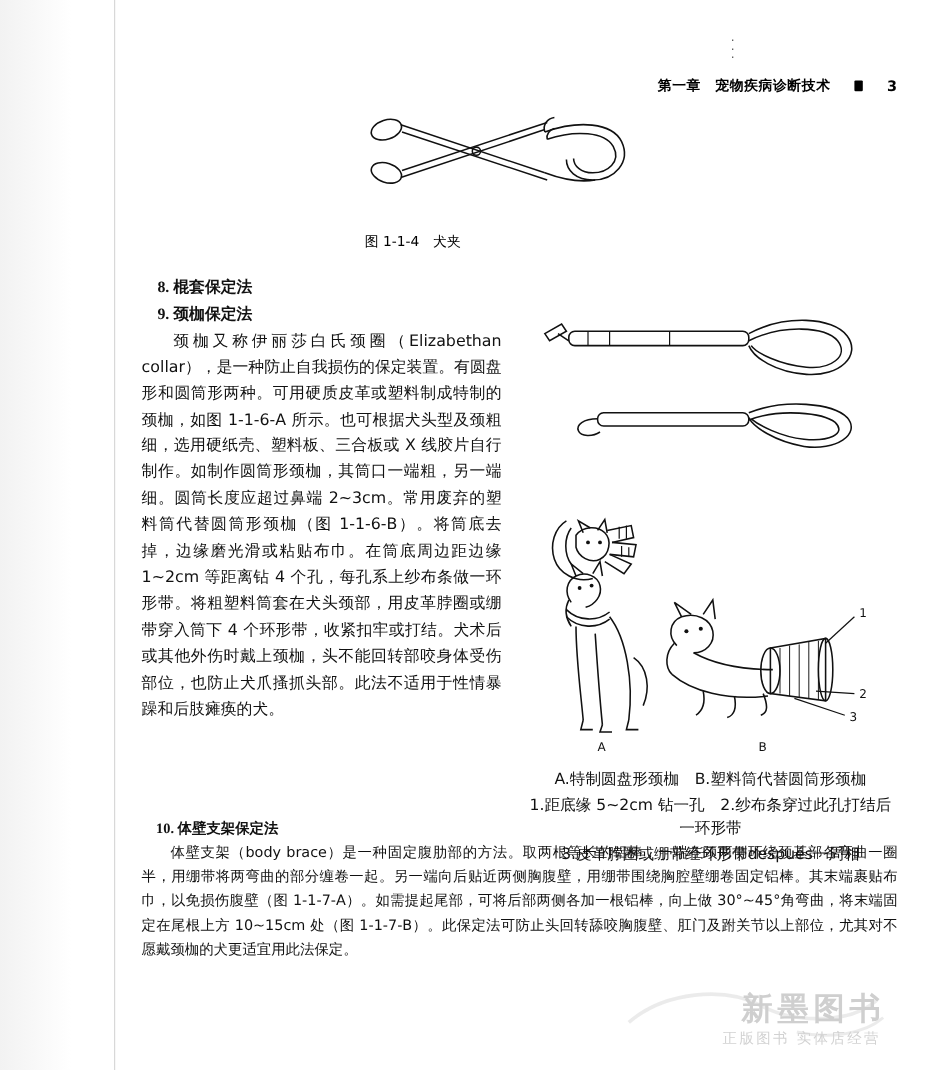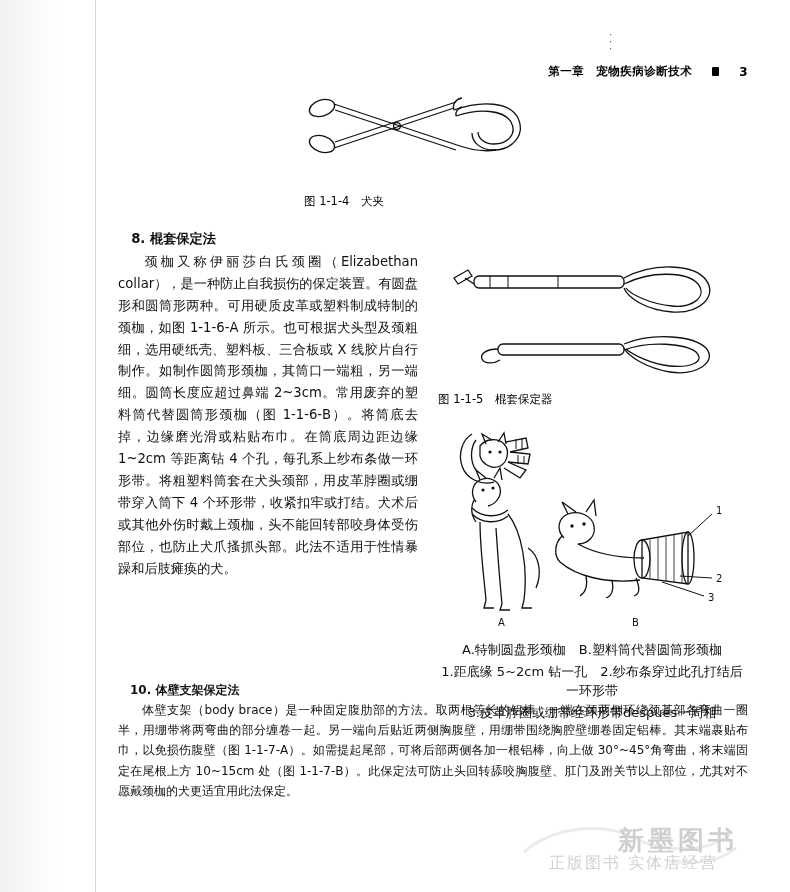--- a/index.html
+++ b/index.html
@@ -97,20 +97,21 @@
     line-height: 1.66;
     text-align: justify;
   }
   .col-left p { margin: 0 0 1px 0; }
   .indent { text-indent: 2em; }
   .h-item {
     font-weight: bold;
     text-indent: 1em;
     margin-top: 4px;
     margin-bottom: 1px;
+    font-family: Liberation Serif, serif;
   }
 
   
   .fig115 {
     position: absolute;
     left: 320px;
     top: 218px;
     width: 310px;
     height: 135px;
   }
@@ -169,23 +170,23 @@
     right: 52px;
     bottom: 34px;
     font-size: 26px;
     font-weight: bold;
     color: #cfcfcf;
     letter-spacing: 4px;
     font-family: "DejaVu Sans", "Liberation Sans", sans-serif;
   }
   .wm-sub {
     position: absolute;
-    right: 72px;
+    right: 56px;
     bottom: 18px;
-    font-size: 16px;
+    font-size: 12px;
     color: #d2d2d2;
     letter-spacing: 2px;
   }
   svg { display: block; overflow: visible; }
   .ln { fill: none; stroke: #111; stroke-width: 1.3; }
   .ln-thin { fill: none; stroke: #111; stroke-width: 1; }
   .hatch { fill: none; stroke: #111; stroke-width: 0.8; }
   .lbl { font-size: 10px; font-family: "DejaVu Sans", "Liberation Sans", sans-serif; fill: #111; }
 </style>
 </head>
@@ -230,20 +231,21 @@
         <path class="ln" d="M150 22 C148 16 152 11 158 10"></path>
         <path class="ln" d="M152 28 C151 24 154 20 158 19"></path>
 
         <path class="ln" d="M150 56 C166 62 180 64 192 62"></path>
       </svg>
     </div>
     <div class="cap cap-114">图 1-1-4　犬夹</div>
 
     <div class="col-left">
       <p class="h-item">8. 棍套保定法</p>
+      <p class="h-item">9. 颈枷保定法</p>
       <p class="indent">颈枷又称伊丽莎白氏颈圈（Elizabethan collar），是一种防止自我损伤的保定装置。有圆盘形和圆筒形两种。可用硬质皮革或塑料制成特制的颈枷，如图 1-1-6-A 所示。也可根据犬头型及颈粗细，选用硬纸壳、塑料板、三合板或 X 线胶片自行制作。如制作圆筒形颈枷，其筒口一端粗，另一端细。圆筒长度应超过鼻端 2~3cm。常用废弃的塑料筒代替圆筒形颈枷（图 1-1-6-B）。将筒底去掉，边缘磨光滑或粘贴布巾。在筒底周边距边缘 1~2cm 等距离钻 4 个孔，每孔系上纱布条做一环形带。将粗塑料筒套在犬头颈部，用皮革脖圈或绷带穿入筒下 4 个环形带，收紧扣牢或打结。犬术后或其他外伤时戴上颈枷，头不能回转部咬身体受伤部位，也防止犬爪搔抓头部。此法不适用于性情暴躁和后肢瘫痪的犬。</p>
     </div>
 
     <div class="fig115">
       <svg width="310" height="135" viewBox="0 0 310 135">
 
         <path class="ln" d="M16 30 L30 22 L34 28 L20 36 Z"></path>
         <path class="ln" d="M27 30 L36 36"></path>
         <rect x="36" y="28" width="150" height="12" rx="5" class="ln"></rect>
         <line class="ln-thin" x1="52" y1="28" x2="52" y2="40"></line>
@@ -251,21 +253,20 @@
         <line class="ln-thin" x1="120" y1="28" x2="120" y2="40"></line>
         <path class="ln" d="M186 30 C216 14 256 16 268 32 C280 48 262 66 234 64 C208 62 190 50 186 40"></path>
         <path class="ln" d="M186 36 C214 22 250 24 260 36 C270 49 254 60 234 58 C212 56 192 46 188 40"></path>
 
         <rect x="60" y="96" width="126" height="11" rx="5" class="ln"></rect>
         <path class="ln" d="M60 101 C48 101 42 106 44 111 C46 116 56 116 62 112"></path>
         <path class="ln" d="M186 96 C216 84 256 88 268 100 C280 114 258 128 232 124 C208 120 190 108 186 100"></path>
         <path class="ln" d="M186 102 C212 92 248 96 258 104 C268 114 252 120 232 118 C212 116 194 106 188 101"></path>
       </svg>
     </div>
-    <div class="cap cap-115">图 1-1-5　棍套保定器</div>
 
     <div class="fig116">
       <svg width="312" height="205" viewBox="0 0 312 205">
 
         <path class="ln" d="M36 6 C26 12 22 26 26 38 C30 50 44 58 58 54"></path>
         <path class="ln" d="M40 12 C34 20 34 34 40 42"></path>
 
         <path class="ln" d="M44 18 C50 10 62 10 68 16 C74 22 72 34 64 38 C56 42 46 36 44 28 Z"></path>
         <path class="ln" d="M50 16 L46 6 L56 12"></path>
         <path class="ln" d="M62 14 L68 5 L70 16"></path>

